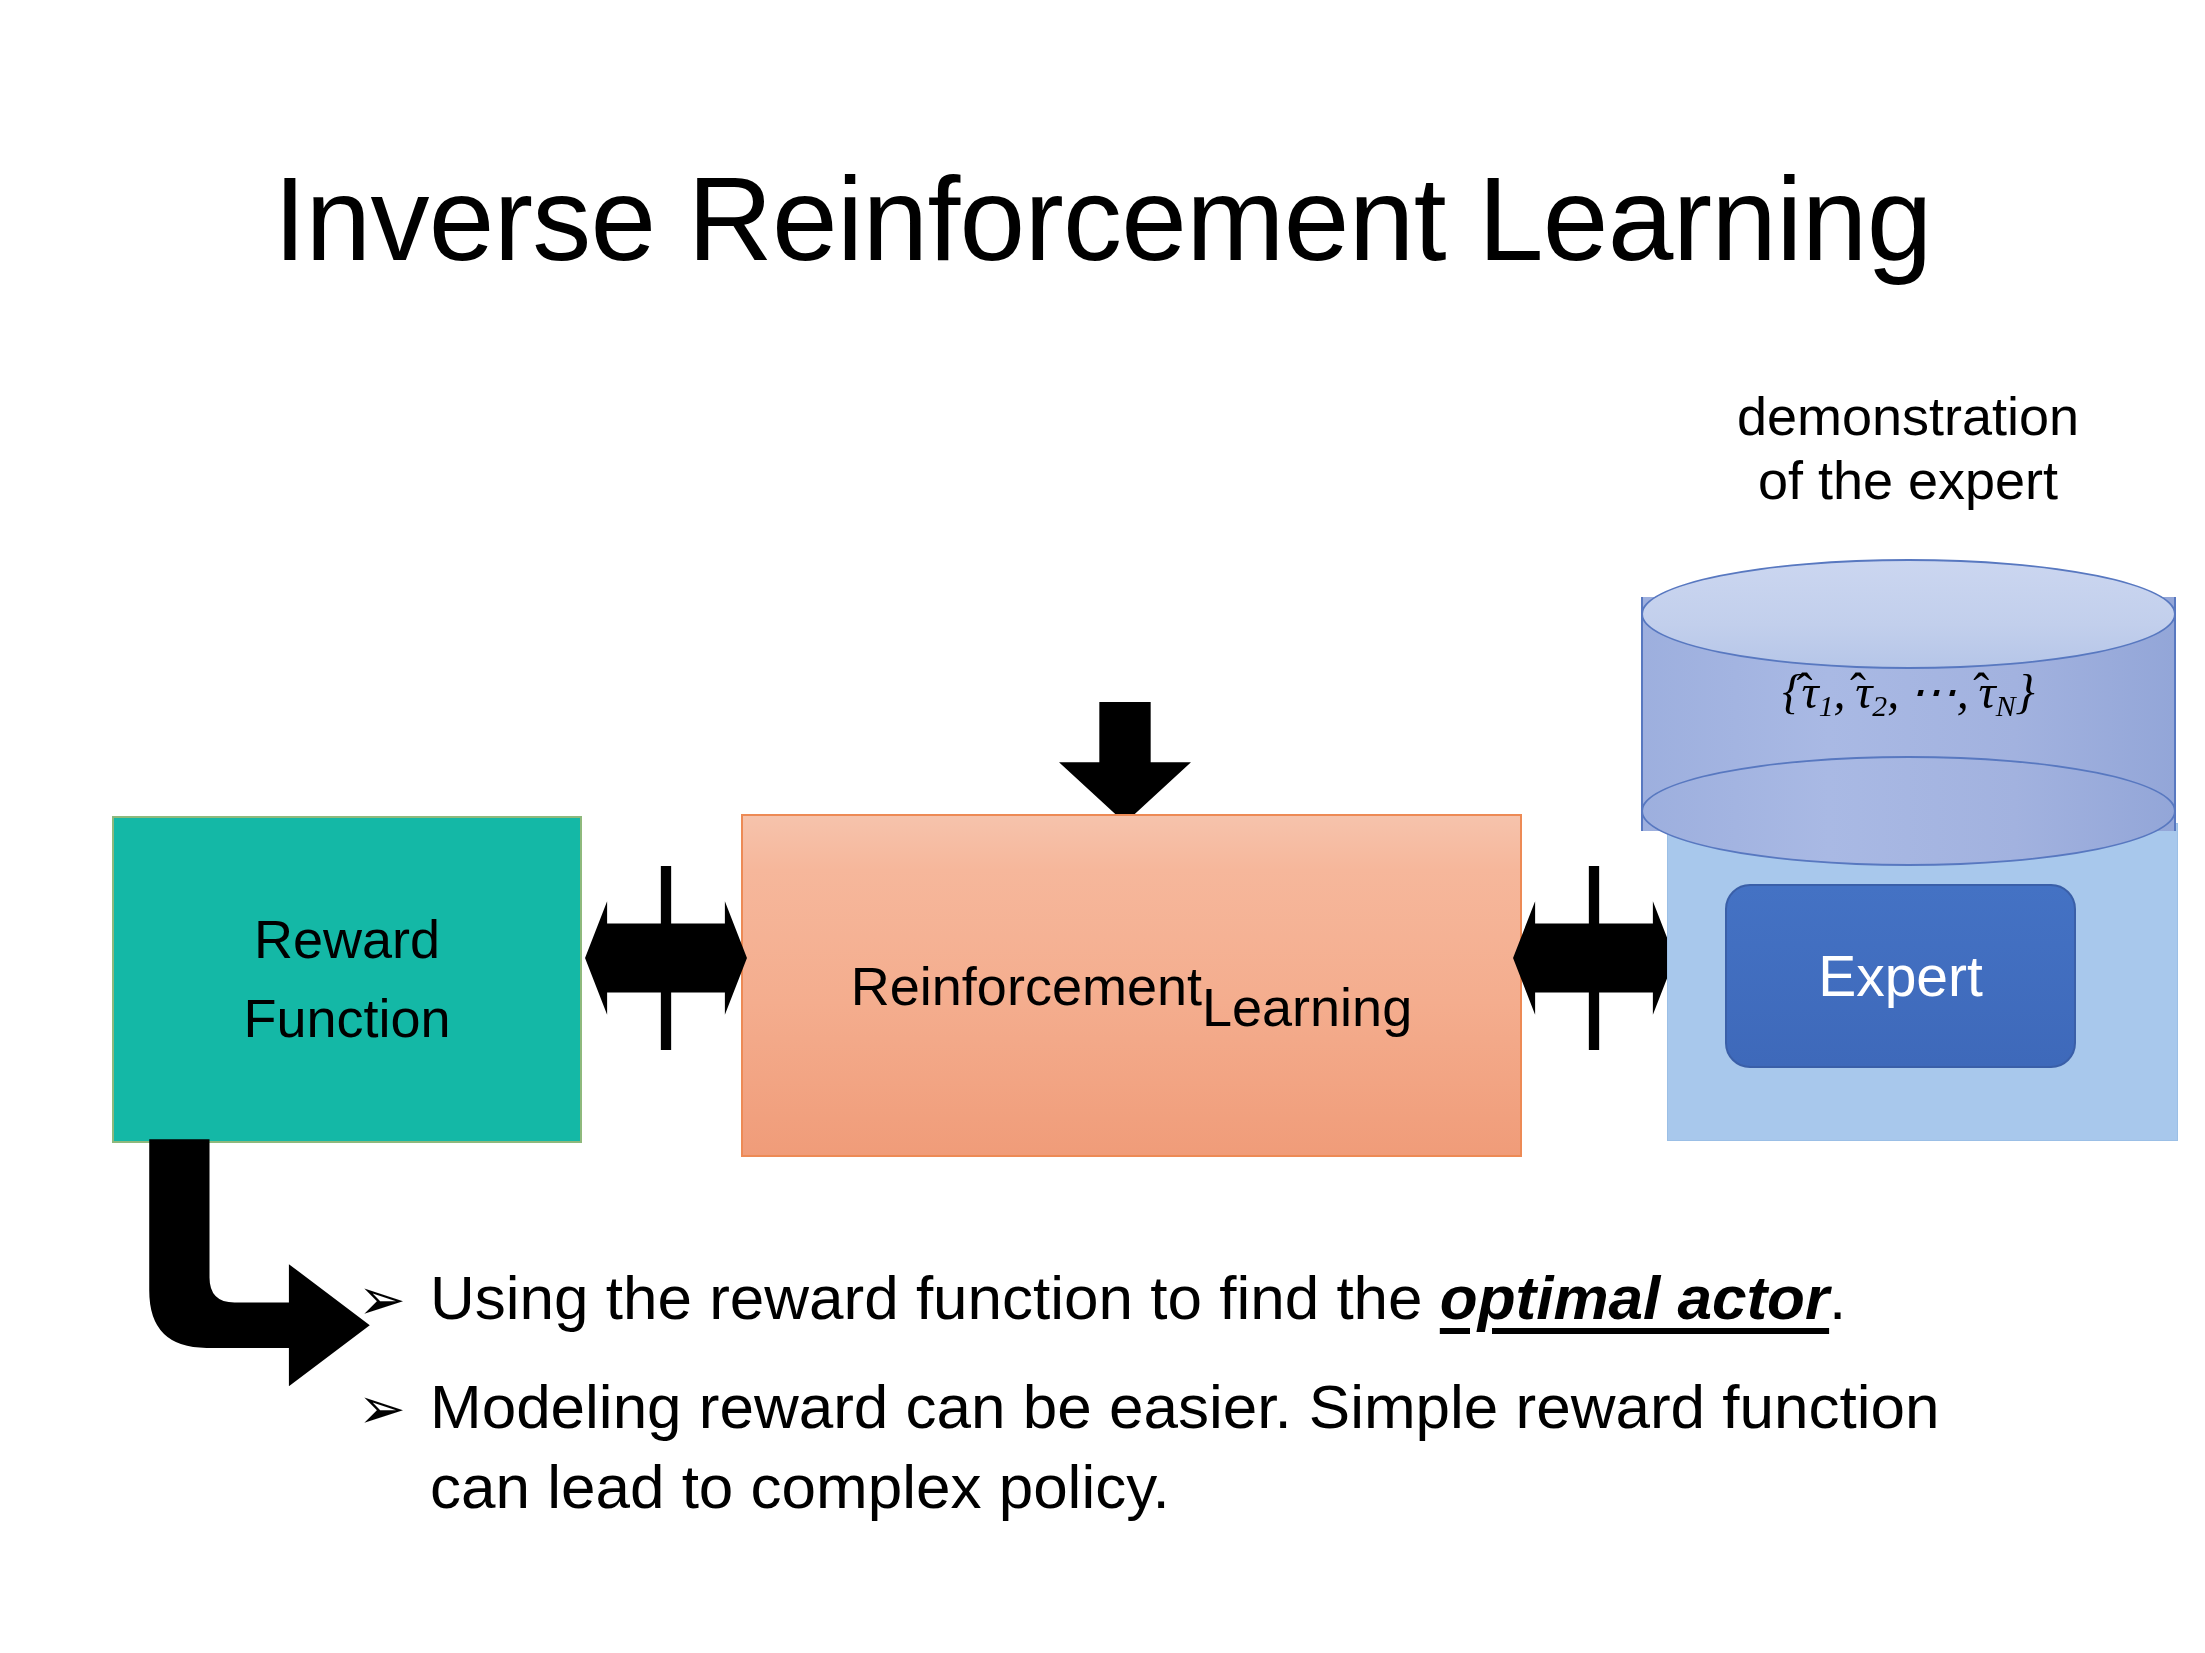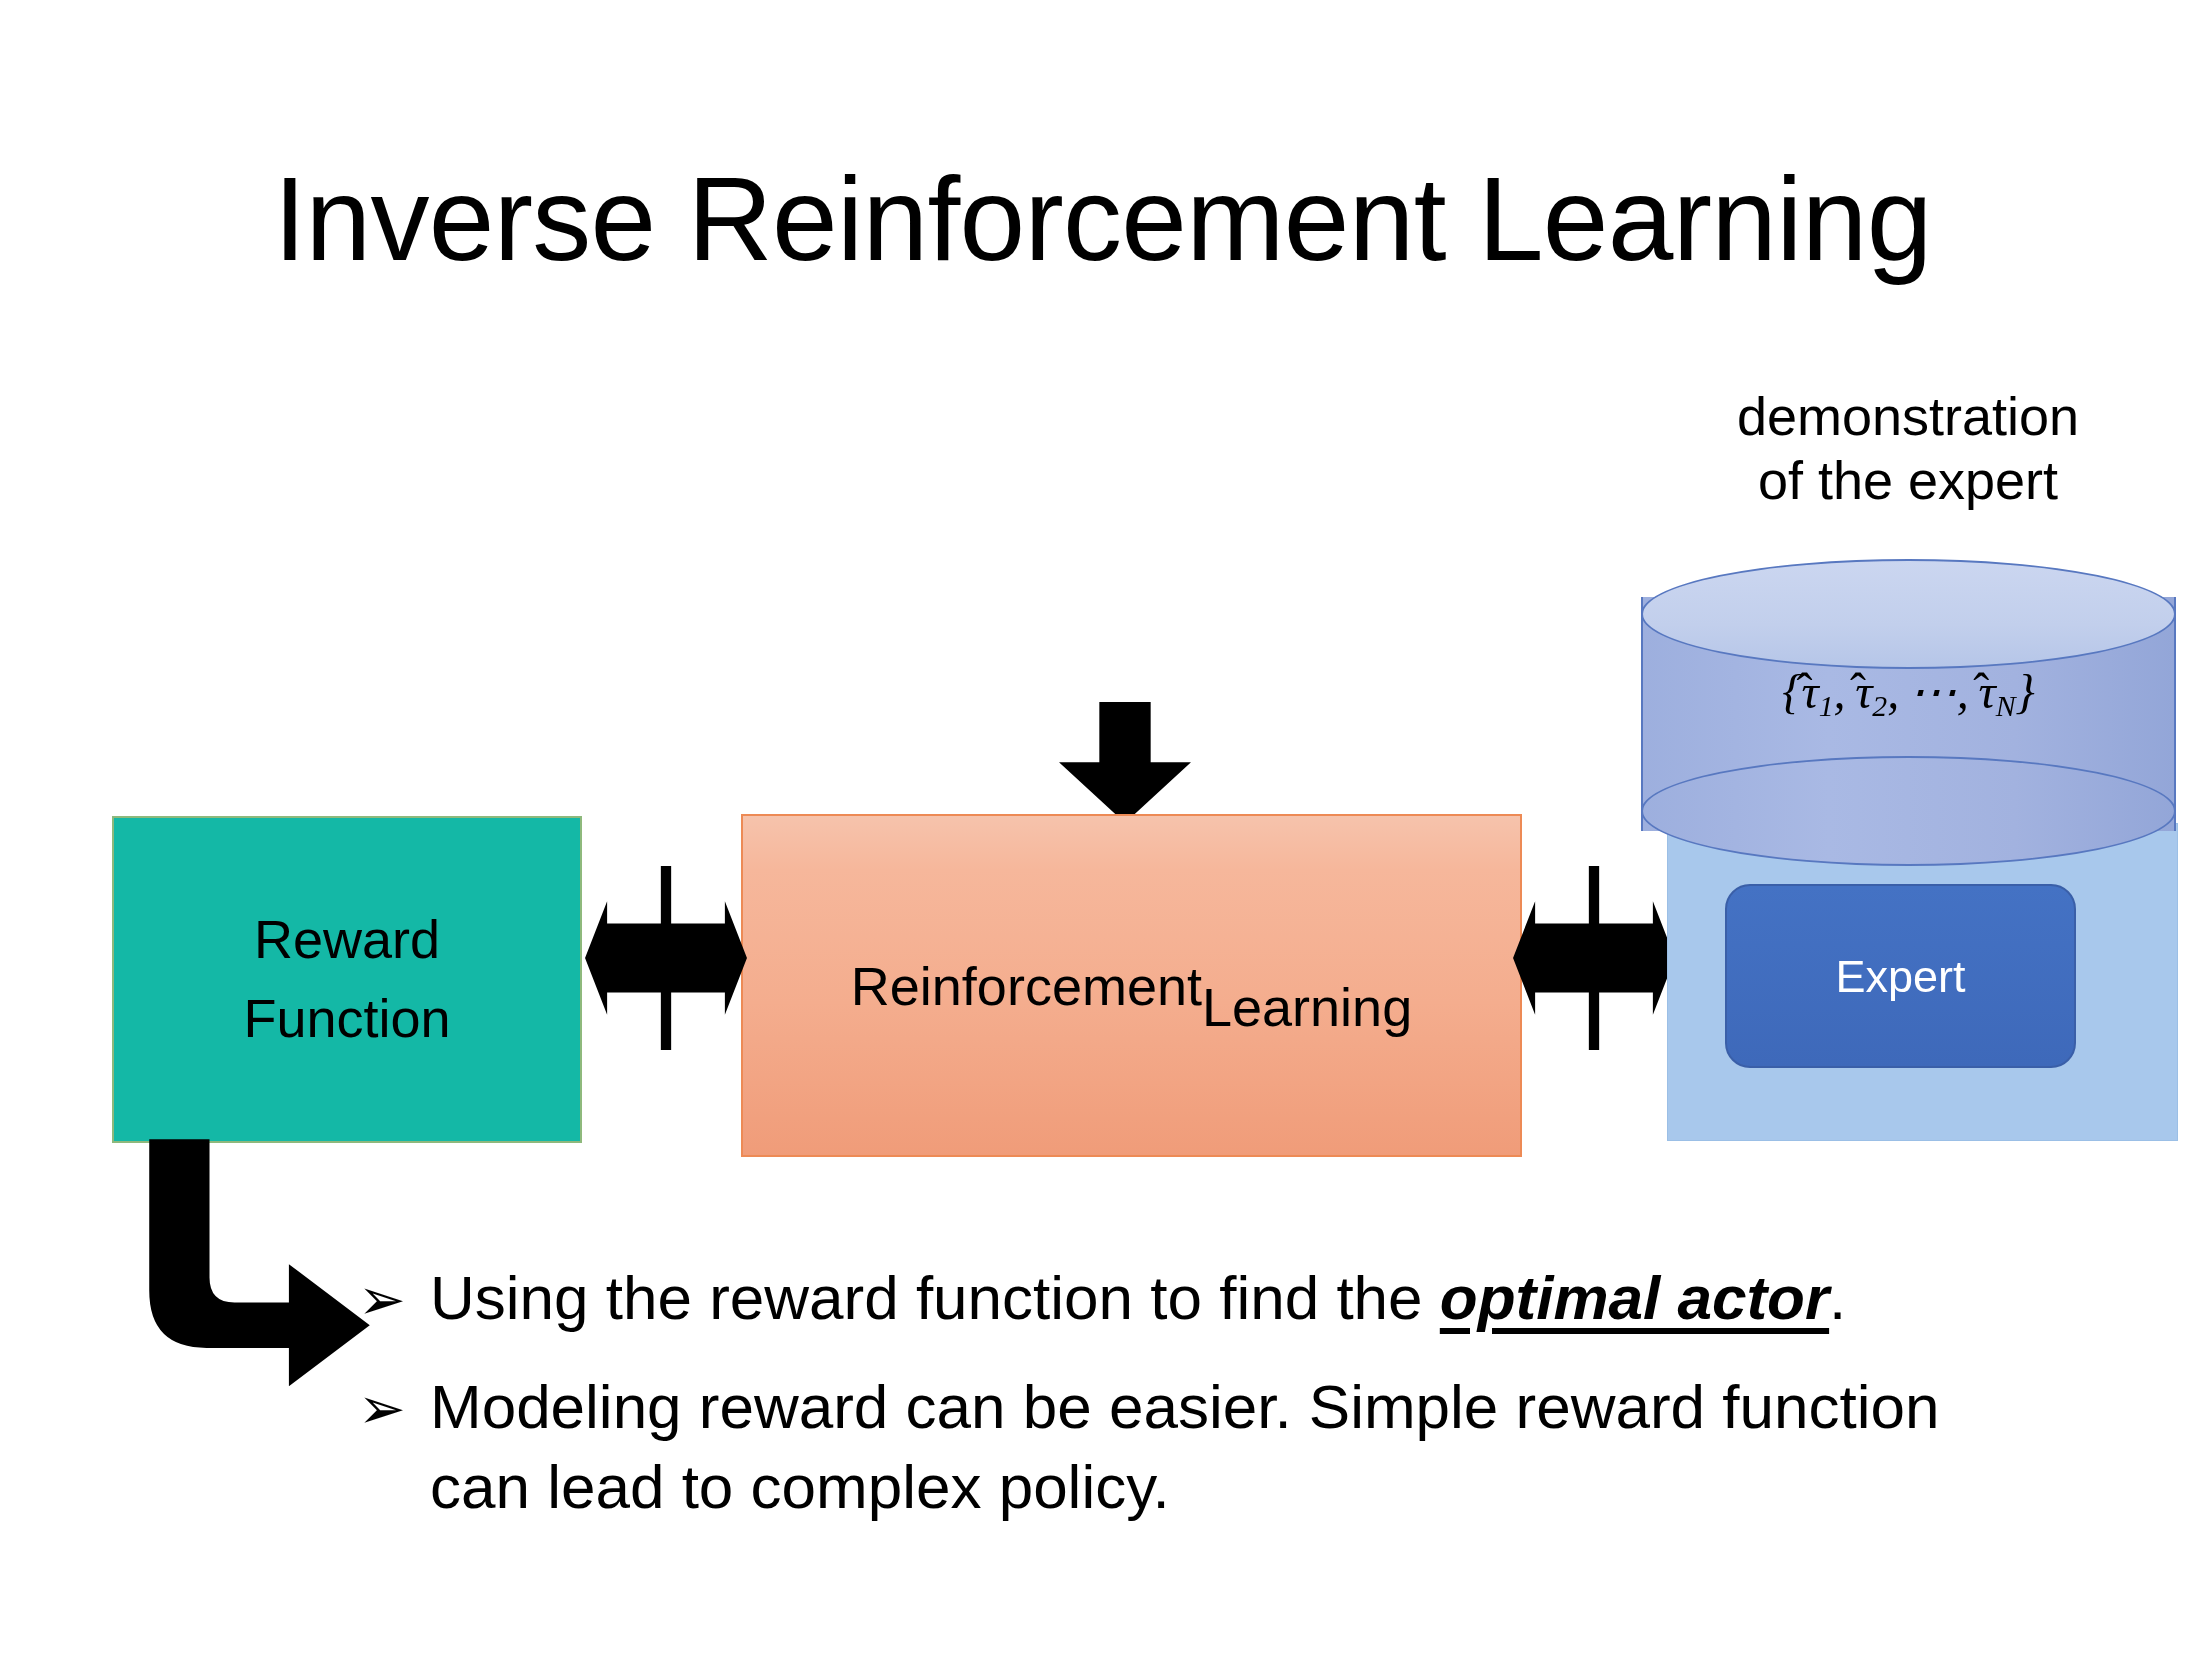--- a/index.html
+++ b/index.html
@@ -102,21 +102,21 @@
     width: 351px;
     height: 184px;
     box-sizing: border-box;
     border-radius: 25px;
     background: linear-gradient(to bottom, #4472C4 0%, #3E69BA 100%);
     border: 2.2px solid #3A5FA8;
     display: flex;
     align-items: center;
     justify-content: center;
     color: #ffffff;
-    font-size: 45px;
+    font-size: 57px;
     line-height: 1;
   }
 
   
   #cylinder {
     position: absolute;
     left: 1641px;
     top: 559px;
     width: 535px;
     height: 309px;

